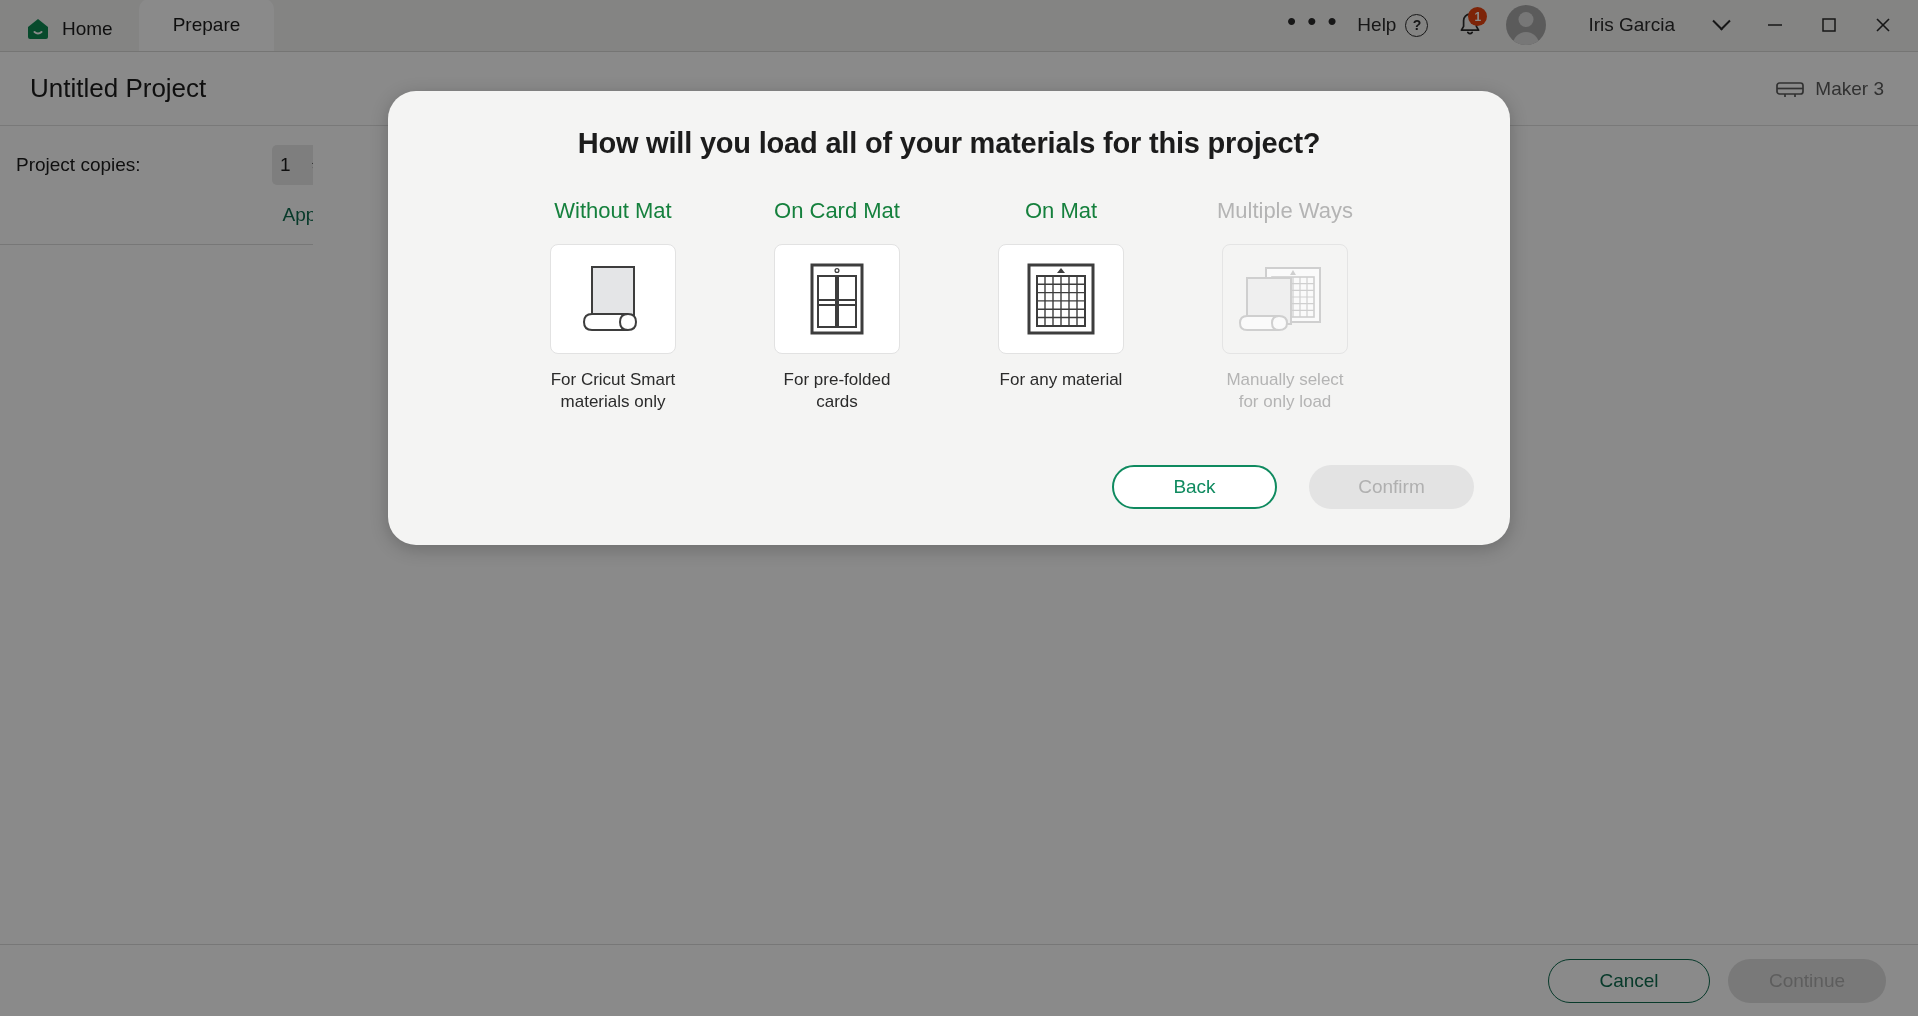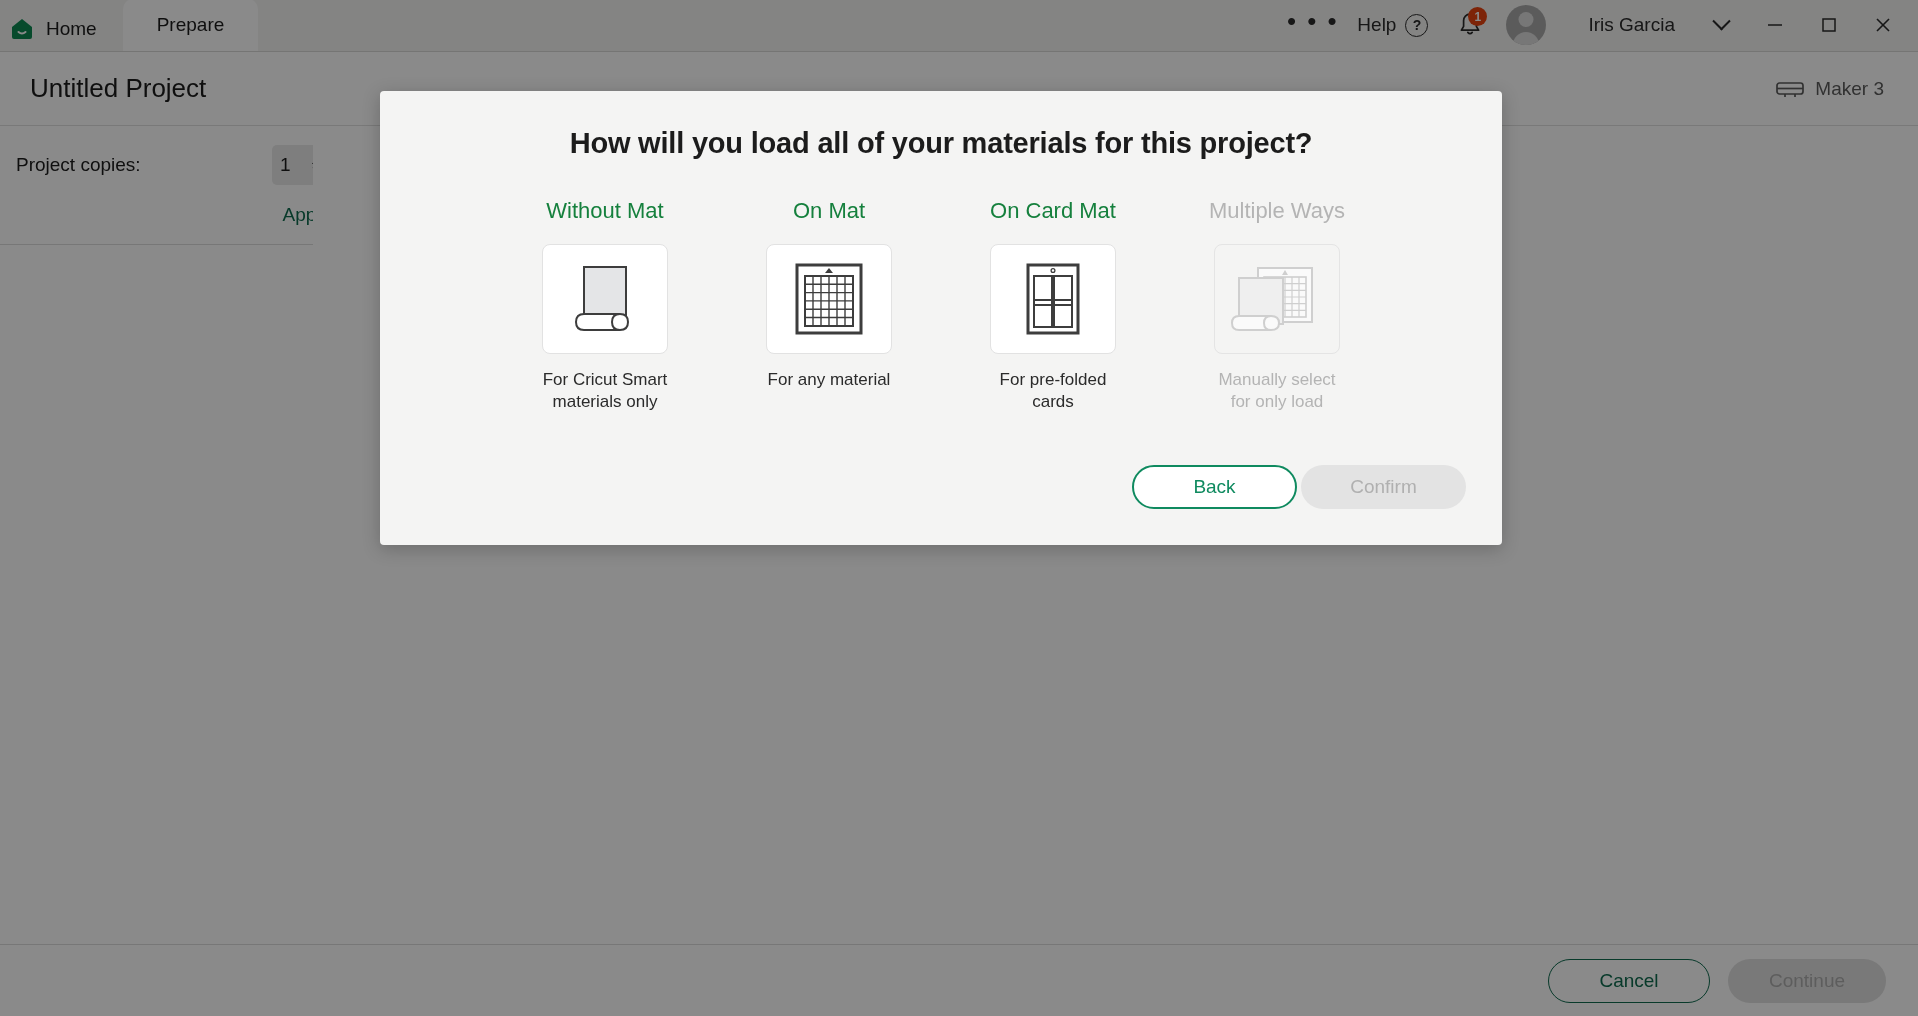--- a/index.html
+++ b/index.html
@@ -17,21 +17,21 @@
     background: #f4f4f3;
     display: flex; align-items: flex-end;
     border-bottom: 1px solid #d8d8d6;
   }
   .tabstrip { display: flex; align-items: flex-end; height: 52px; }
   .tab {
     height: 44px; display: flex; align-items: center; gap: 12px;
     padding: 0 26px 0 20px; border-radius: 10px 10px 0 0;
     font-size: 19px; color: #1c1c1c; cursor: default;
   }
-  .tab.home { background: transparent; padding-left: 10px; }
+  .tab.home { background: transparent; padding-left: 26px; }
   .tab.active { background: #ffffff; height: 52px; padding: 0 34px; }
   .home-logo {
     width: 24px; height: 24px; display: inline-block;
   }
   .topbar-right {
     margin-left: auto; display: flex; align-items: center;
     height: 52px; padding-right: 0; gap: 0;
   }
   .tb-btn {
     display: flex; align-items: center; justify-content: center;
@@ -152,23 +152,23 @@
     width: 158px; background: #e0e0e0; color: #adadad; border: none;
   }
 
   
   .scrim {
     position: absolute; inset: 0; background: rgba(0,0,0,0.46);
   }
 
   
   .modal {
-    position: absolute; left: 380px; top: 91px;
+    position: absolute; left: 388px; top: 91px;
     width: 1122px; height: 454px;
-    background: #f4f4f3; border-radius: 4px;
+    background: #f4f4f3; border-radius: 28px;
     box-shadow: 0 4px 18px rgba(0,0,0,0.22);
   }
   .modal-title {
     text-align: center; font-size: 29px; font-weight: bold;
     color: #1c1c1c; padding-top: 36px; letter-spacing: -0.2px;
   }
   .options {
     display: flex; justify-content: center; gap: 0;
     padding-top: 38px;
   }
@@ -185,21 +185,21 @@
   .option.disabled .option-card {
     background: #f4f4f3; border-color: #e4e4e4;
   }
   .option-desc {
     margin-top: 15px; font-size: 17px; color: #2b2b2b; line-height: 1.3;
   }
   .option.disabled .option-desc { color: #b4b4b4; }
 
   .modal-actions {
     position: absolute; right: 36px; bottom: 36px;
-    display: flex; gap: 4px; text-align: right;
+    display: flex; gap: 32px; text-align: right;
   }
   .btn-back {
     width: 165px; height: 44px; border-radius: 22px;
     border: 2px solid #0f8a5f; background: #fff; color: #0f8a5f;
     font-size: 19px; display: flex; align-items: center; justify-content: center;
   }
   .btn-confirm {
     width: 165px; height: 44px; border-radius: 22px;
     background: #e3e3e3; color: #b0b0b0; border: none;
     font-size: 19px; display: flex; align-items: center; justify-content: center;
@@ -313,20 +313,40 @@
         <div class="option-card">
           <svg width="70" height="80" viewBox="0 0 70 80">
             <rect x="14" y="8" width="42" height="57" fill="#e4e5e7" stroke="#3d3d3d" stroke-width="2"></rect>
             <path d="M14 55 L50 55 Q58 55 58 63 Q58 71 50 71 L14 71 Q6 71 6 63 Q6 55 14 55 Z" fill="#ffffff" stroke="#3d3d3d" stroke-width="2"></path>
             <path d="M50 55 Q42 55 42 63 Q42 71 50 71" fill="none" stroke="#3d3d3d" stroke-width="2"></path>
           </svg>
         </div>
         <div class="option-desc">
           <span style="white-space:pre-line">For Cricut Smart
 materials only</span>
+        </div>
+      </div>
+
+      <div class="option">
+        <div class="option-title">On Card Mat</div>
+        <div class="option-card">
+          <svg width="72" height="82" viewBox="0 0 72 82">
+            <rect x="11" y="7" width="50" height="68" fill="none" stroke="#3d3d3d" stroke-width="3"></rect>
+            <circle cx="36" cy="12.5" r="1.9" fill="none" stroke="#3d3d3d" stroke-width="1.3"></circle>
+            <rect x="17" y="18" width="18" height="51" fill="none" stroke="#3d3d3d" stroke-width="2"></rect>
+            <rect x="37" y="18" width="18" height="51" fill="none" stroke="#3d3d3d" stroke-width="2"></rect>
+            <line x1="17" y1="42" x2="35" y2="42" stroke="#3d3d3d" stroke-width="2"></line>
+            <line x1="37" y1="42" x2="55" y2="42" stroke="#3d3d3d" stroke-width="2"></line>
+            <line x1="17" y1="47" x2="35" y2="47" stroke="#3d3d3d" stroke-width="2"></line>
+            <line x1="37" y1="47" x2="55" y2="47" stroke="#3d3d3d" stroke-width="2"></line>
+          </svg>
+        </div>
+        <div class="option-desc">
+          <span style="white-space:pre-line">For pre-folded
+cards</span>
         </div>
       </div>
 
       <div class="option">
         <div class="option-title">On Mat</div>
         <div class="option-card">
           <svg width="76" height="80" viewBox="0 0 76 80">
             <rect x="6" y="6" width="64" height="68" fill="none" stroke="#3d3d3d" stroke-width="3"></rect>
             <polygon points="38,9 42,14 34,14" fill="#3d3d3d"></polygon>
             <rect x="14" y="17" width="48" height="50" fill="none" stroke="#3d3d3d" stroke-width="2"></rect>
@@ -337,40 +357,20 @@
             <line x1="54" y1="17" x2="54" y2="67" stroke="#3d3d3d" stroke-width="1.4"></line>
             <line x1="14" y1="25.3" x2="62" y2="25.3" stroke="#3d3d3d" stroke-width="1.4"></line>
             <line x1="14" y1="33.6" x2="62" y2="33.6" stroke="#3d3d3d" stroke-width="1.4"></line>
             <line x1="14" y1="41.9" x2="62" y2="41.9" stroke="#3d3d3d" stroke-width="1.4"></line>
             <line x1="14" y1="50.2" x2="62" y2="50.2" stroke="#3d3d3d" stroke-width="1.4"></line>
             <line x1="14" y1="58.5" x2="62" y2="58.5" stroke="#3d3d3d" stroke-width="1.4"></line>
           </svg>
         </div>
         <div class="option-desc">
           <span style="white-space:pre-line">For any material</span>
-        </div>
-      </div>
-
-      <div class="option">
-        <div class="option-title">On Card Mat</div>
-        <div class="option-card">
-          <svg width="72" height="82" viewBox="0 0 72 82">
-            <rect x="11" y="7" width="50" height="68" fill="none" stroke="#3d3d3d" stroke-width="3"></rect>
-            <circle cx="36" cy="12.5" r="1.9" fill="none" stroke="#3d3d3d" stroke-width="1.3"></circle>
-            <rect x="17" y="18" width="18" height="51" fill="none" stroke="#3d3d3d" stroke-width="2"></rect>
-            <rect x="37" y="18" width="18" height="51" fill="none" stroke="#3d3d3d" stroke-width="2"></rect>
-            <line x1="17" y1="42" x2="35" y2="42" stroke="#3d3d3d" stroke-width="2"></line>
-            <line x1="37" y1="42" x2="55" y2="42" stroke="#3d3d3d" stroke-width="2"></line>
-            <line x1="17" y1="47" x2="35" y2="47" stroke="#3d3d3d" stroke-width="2"></line>
-            <line x1="37" y1="47" x2="55" y2="47" stroke="#3d3d3d" stroke-width="2"></line>
-          </svg>
-        </div>
-        <div class="option-desc">
-          <span style="white-space:pre-line">For pre-folded
-cards</span>
         </div>
       </div>
 
       <div class="option disabled">
         <div class="option-title">Multiple Ways</div>
         <div class="option-card">
           <svg width="94" height="82" viewBox="0 0 94 82">
             <rect x="28" y="10" width="54" height="54" fill="#fafafa" stroke="#cfcfcf" stroke-width="2"></rect>
             <polygon points="55,12 58,17 52,17" fill="#cfcfcf"></polygon>
             <rect x="34" y="19" width="42" height="40" fill="none" stroke="#cfcfcf" stroke-width="1.6"></rect>

